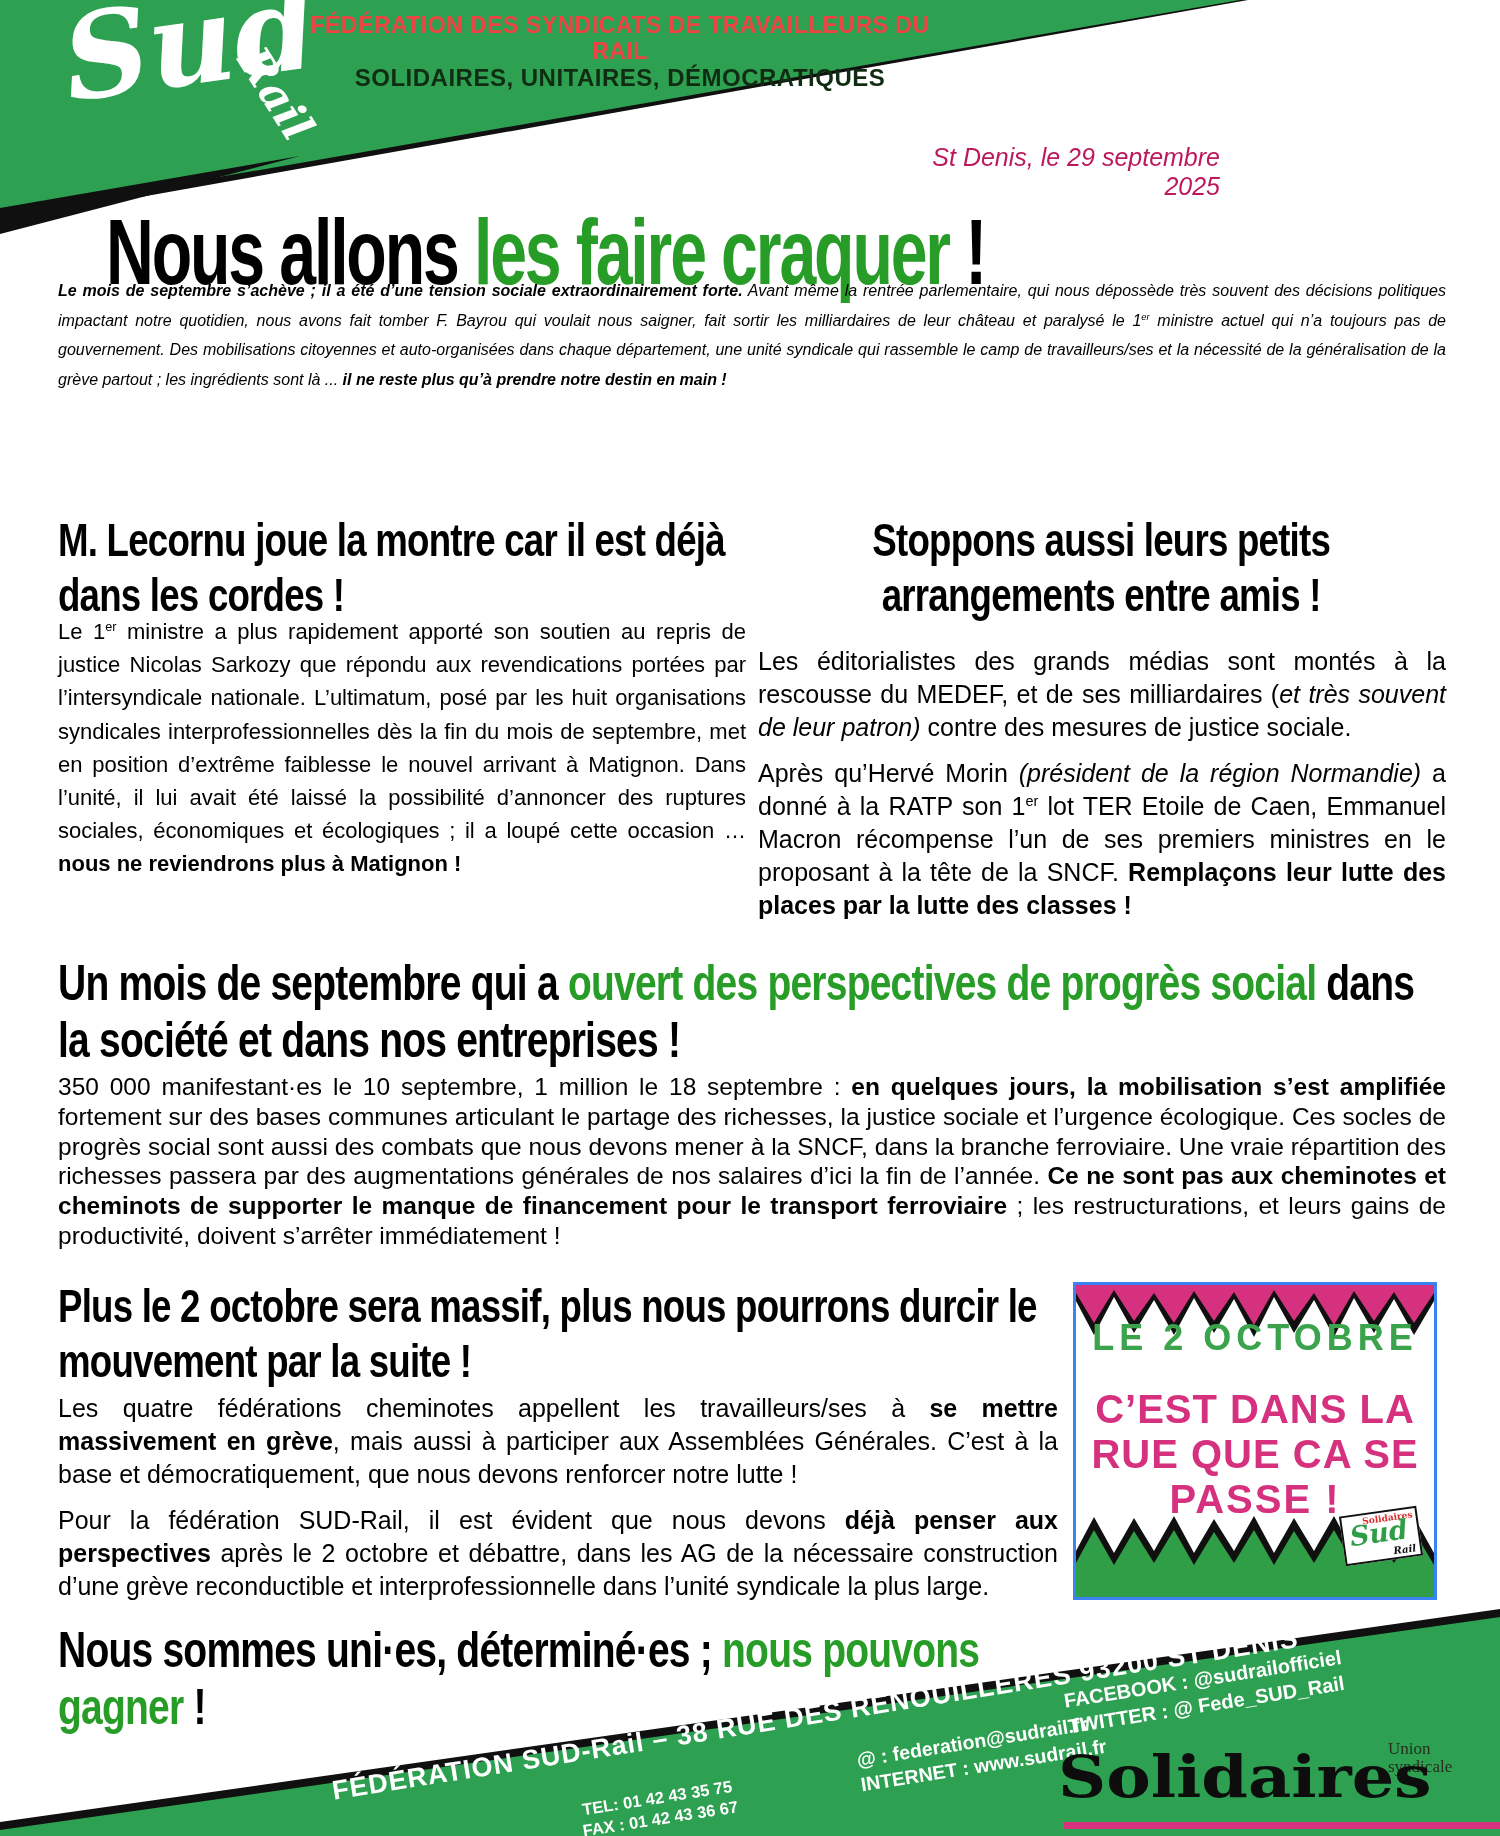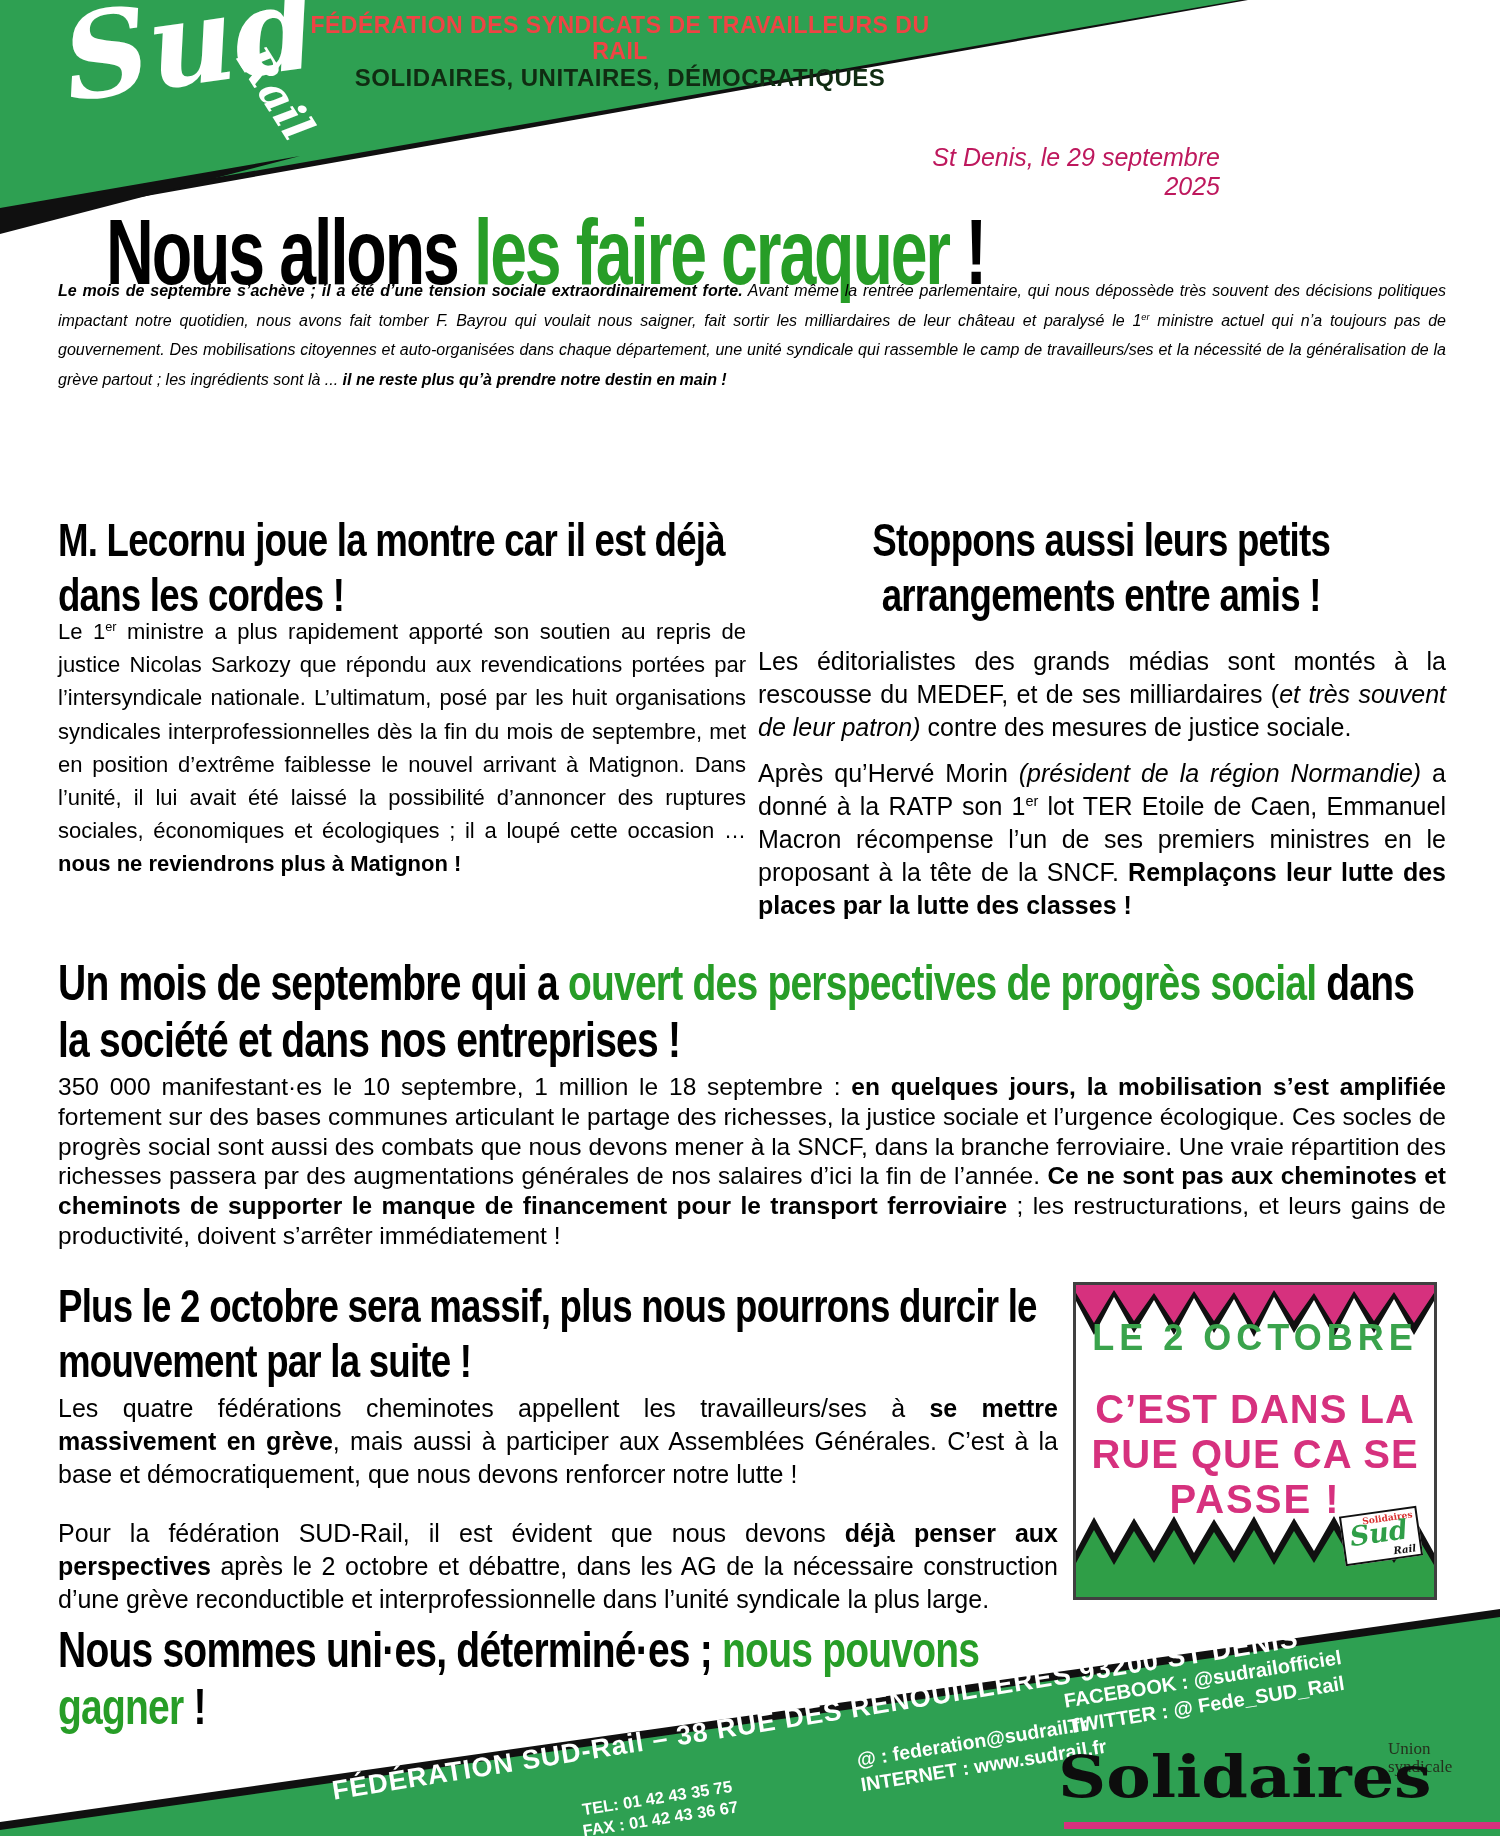--- a/index.html
+++ b/index.html
@@ -48,26 +48,26 @@
     font-size:25px;line-height:33.2px;}
   .col-right-body .p2{margin-top:12px;}
   .sept-head{position:absolute;left:58px;top:955px;width:1765px;
     font-size:50px;line-height:57px;}
   .sept-para{position:absolute;left:58px;top:1072px;width:1388px;
     font-size:24.5px;line-height:29.8px;}
   .oct-head{position:absolute;left:58px;top:1278px;width:1295px;
     font-size:47px;line-height:55px;}
   .oct-body{position:absolute;left:58px;top:1392px;width:1000px;
     font-size:25px;line-height:33px;}
-  .oct-body .p2{margin-top:26px;}
+  .oct-body .p2{margin-top:13px;}
   .closing-head{position:absolute;left:58px;top:1622px;width:1330px;
     font-size:50px;line-height:57px;}
   
   .poster{position:absolute;left:1073px;top:1282px;width:364px;height:318px;
-    background:#fff;border:3px solid #404040;box-sizing:border-box;}
+    background:#fff;border:3px solid #3b82f6;box-sizing:border-box;}
   .poster svg{position:absolute;left:0;top:0;}
   .poster-line{position:absolute;left:0;width:358px;text-align:center;z-index:2;
     font-weight:bold;white-space:nowrap;}
   .pl1{top:32px;font-size:36px;letter-spacing:5px;color:#3aa34c;}
   .pl2{top:102px;font-size:40px;letter-spacing:1px;color:#d6317e;}
   .pl3{top:147px;font-size:40px;letter-spacing:1px;color:#d6317e;}
   .pl4{top:192px;font-size:40px;letter-spacing:2px;color:#d6317e;}
   .mini-logo{position:absolute;left:266px;top:226px;width:78px;height:50px;z-index:3;
     background:#fff;border:2px solid #101010;transform:rotate(-8deg);box-sizing:border-box;
     font-family:"DejaVu Serif",serif;}

